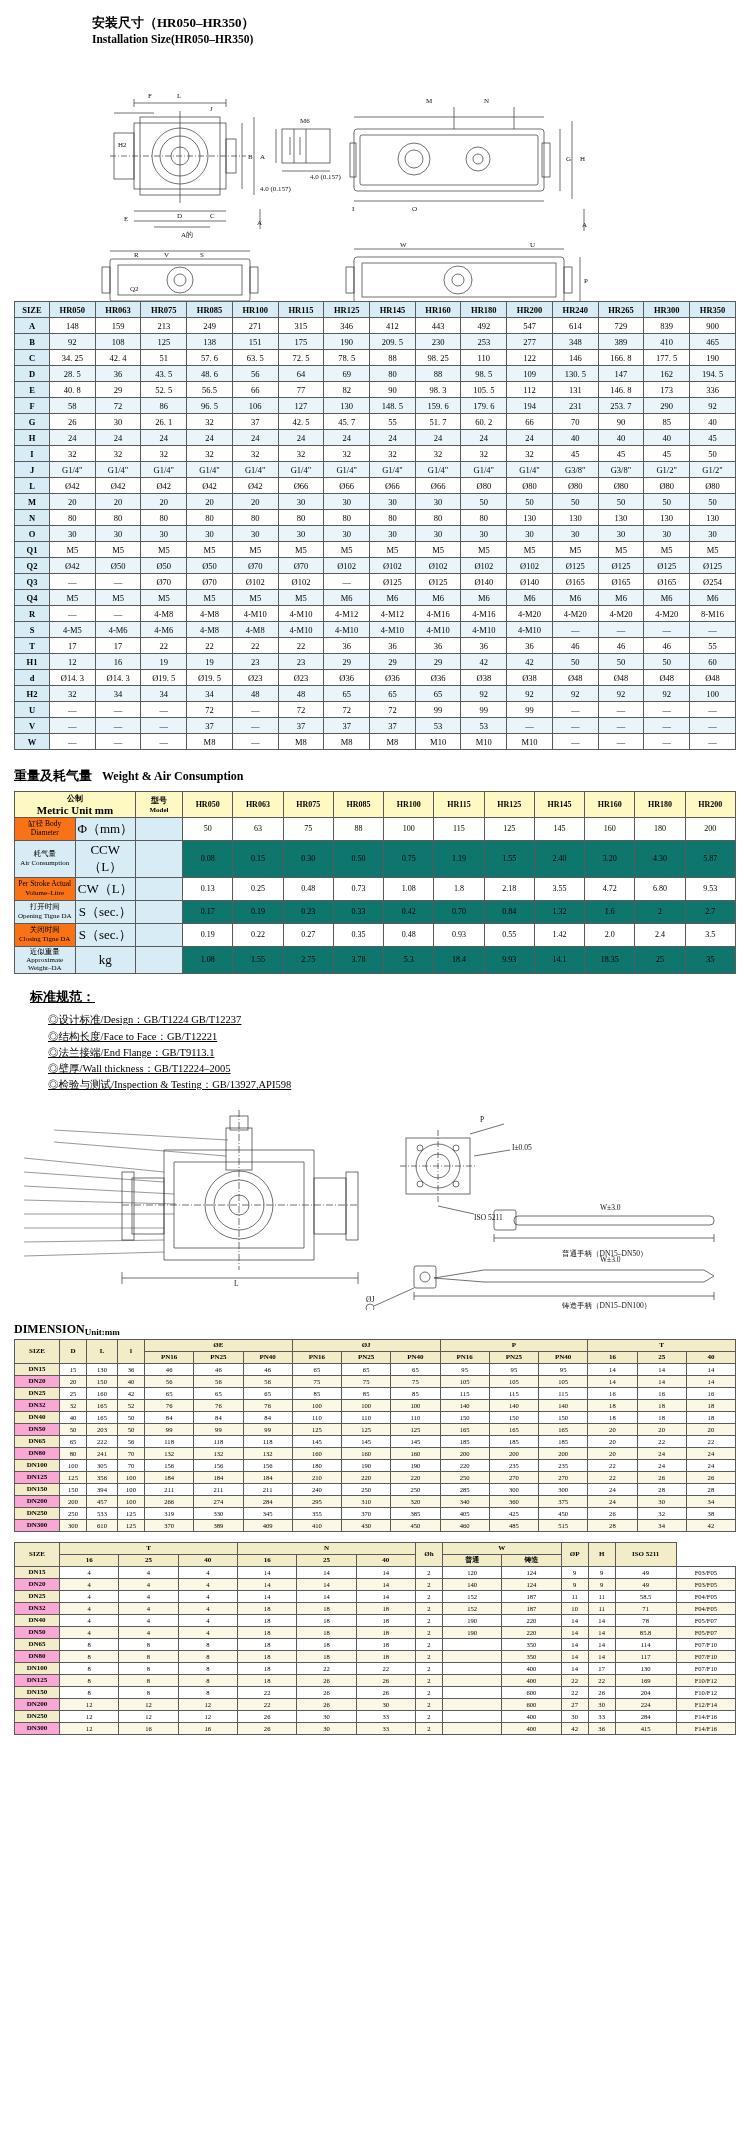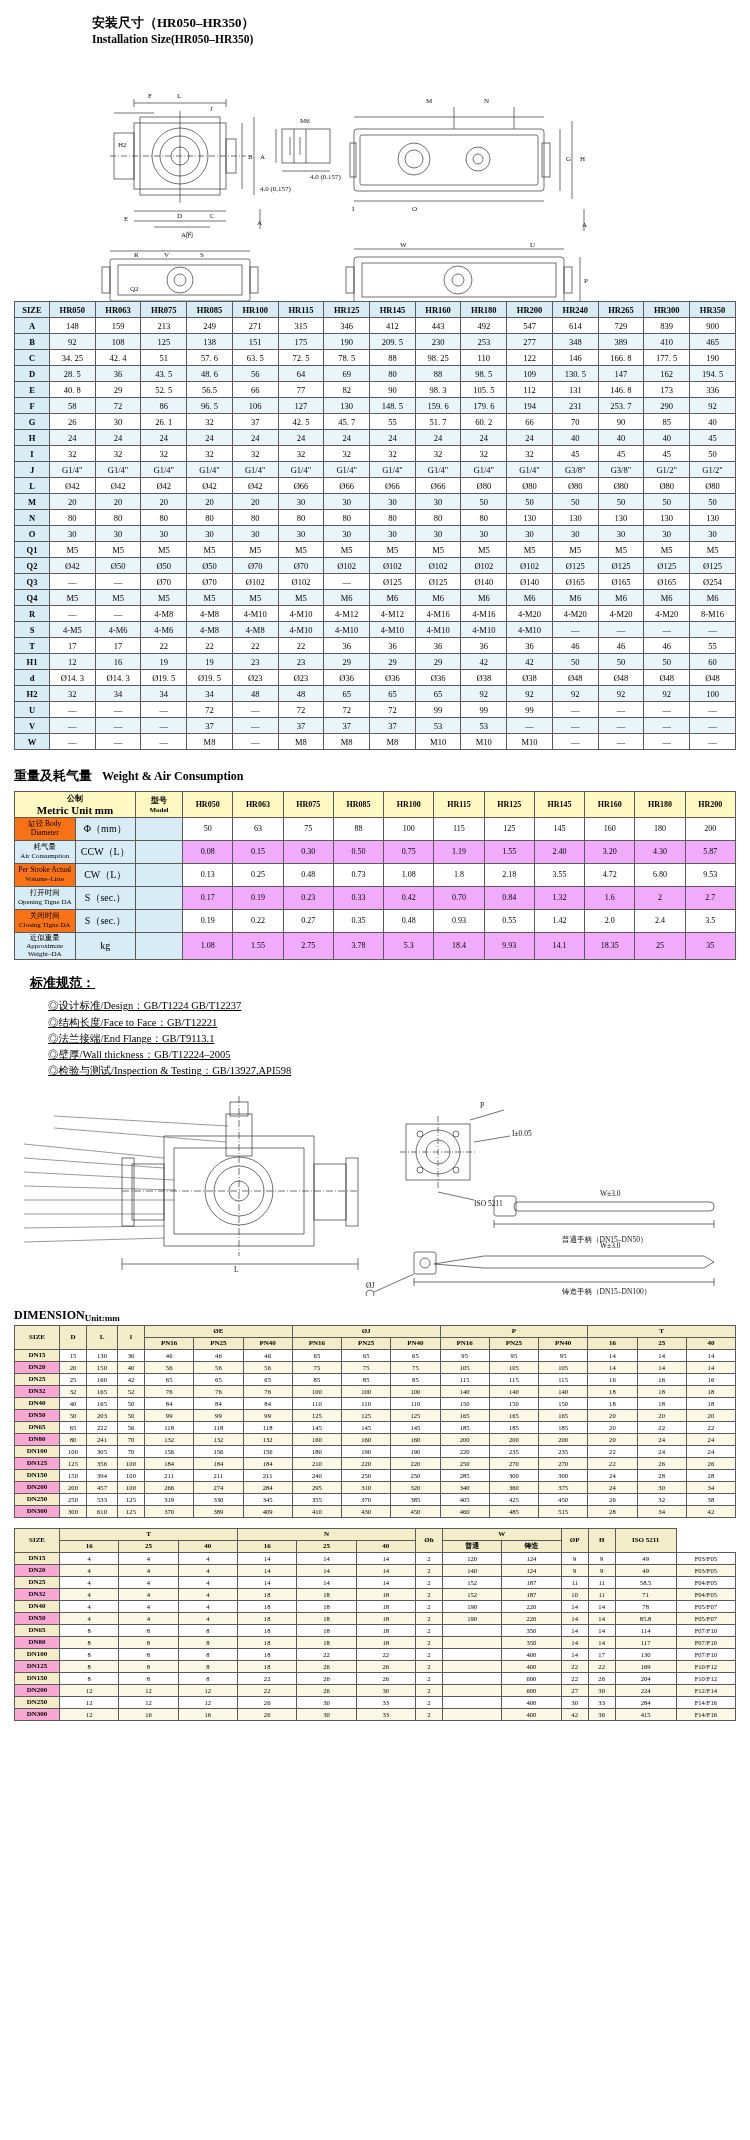--- a/index.html
+++ b/index.html
@@ -16,22 +16,22 @@
   table.t td,table.t th{border:1px solid #5a5a5a;font-size:8.5px;text-align:center;padding:0;height:15px;font-family:"Liberation Serif", serif;}
   table.t th{background:#d8ecf5;font-weight:bold;font-size:8.5px;}
   table.t td.rh{background:#d8ecf5;font-weight:bold;}
   table.t tr.alt td{background:#eaf5fa;}
   table.t tr.alt td.rh{background:#d8ecf5;}
   
   table.w{border-collapse:collapse;width:722px;margin:6px 14px 0 14px;table-layout:fixed;}
   table.w td{border:1px solid #5a5a5a;font-size:8px;text-align:center;padding:1px 0;height:20px;}
   table.w td.hd{background:#fef9c3;font-weight:bold;}
   table.w td.lab{background:#f97316;text-align:center;font-size:7.5px;line-height:1.15;}
-  table.w td.unit{background:#d8ecf5;font-size:10px;}
-  table.w tr.alt td{background:#f0abfc;}
+  table.w td.unit{background:#d8ecf5;font-size:13px;}
+  table.w tr.alt td{background:#0f766e;}
   table.w tr.alt td.lab,table.w tr.alt td.unit,table.w tr.alt td.hd{background:#d8ecf5;}
   
   .std{margin:14px 14px 16px 30px;text-decoration:underline;}
   .std h3{font-size:13px;font-weight:bold;margin:0 0 6px 0;}
   .std ul{list-style:none;margin:0;padding:0 0 0 18px;}
   .std li{font-size:10.5px;line-height:1.55;}
   
   .dimhead{margin:8px 14px 2px 14px;display:flex;align-items:flex-end;}
   .dimhead .l{font-size:12px;font-weight:bold;}
   .dimhead .r{font-size:9px;font-weight:bold;}

